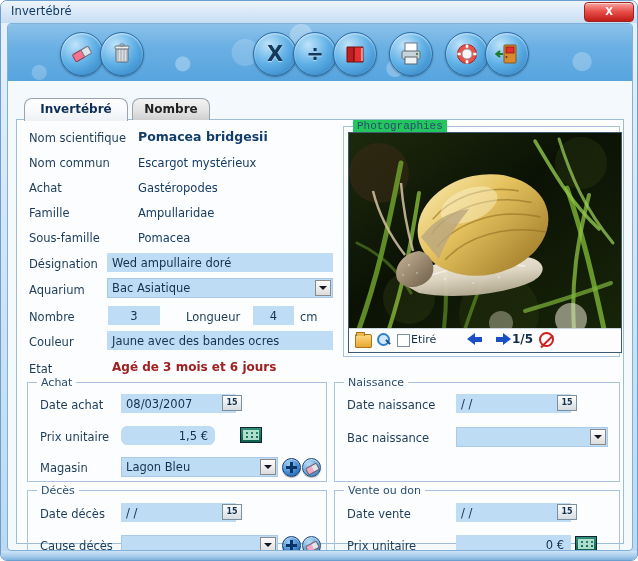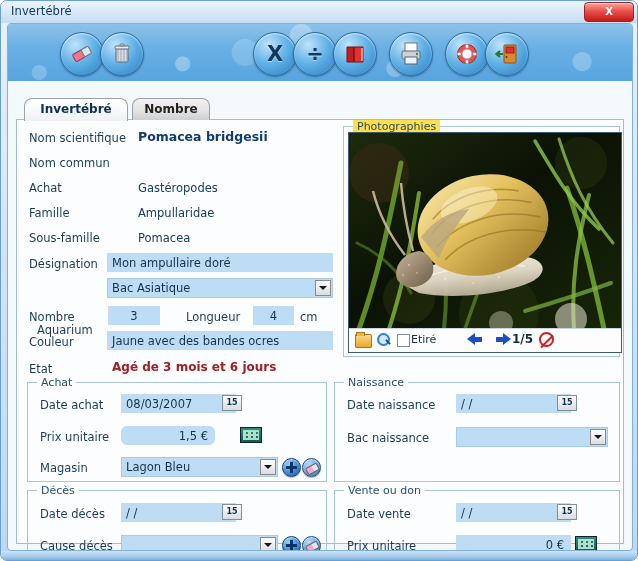--- a/index.html
+++ b/index.html
@@ -243,22 +243,22 @@
 
   
   #photos {
     position:absolute; left:334px; top:102px;
     width:284px; height:232px;
     border:1px solid #a9c4dc;
     box-sizing:border-box;
   }
   #photos-title {
     position:absolute; top:-7px; left:9px;
-    background:#fde047; padding:0 4px;
-    font-size:11px; color:#2b4d6c;
+    background:#22c55e; padding:0 4px;
+    font-size:11px; color:#2b4d6c;font-family:Liberation Mono, monospace;
   }
   #photo-inner {
     position:absolute; left:4px; top:5px;
     width:274px; height:221px;
     border:1px solid #3f5a70;
     box-sizing:border-box;
     background:#ffffff;
     overflow:hidden;
   }
   #photo-img {
@@ -439,34 +439,35 @@
       <div class="tab active" style="left:0; width:104px;">Invertébré</div>
       <div class="tab inactive" style="left:108px; width:78px;">Nombre</div>
     </div>
 
     <div id="panel">
 
       <div class="lbl" style="left:12px; top:11px;">Nom scientifique</div>
       <div class="val-static val-bold" style="left:121px; top:9px;">Pomacea bridgesii</div>
 
       <div class="lbl" style="left:12px; top:36px;text-align:center;">Nom commun</div>
+      <div class="val-static" style="left:121px; top:36px;">Escargot mystérieux</div>
 
       <div class="lbl" style="left:12px; top:61px;">Achat</div>
       <div class="val-static" style="left:121px; top:61px;">Gastéropodes</div>
 
       <div class="lbl" style="left:12px; top:86px;">Famille</div>
       <div class="val-static" style="left:121px; top:86px;">Ampullaridae</div>
 
       <div class="lbl" style="left:12px; top:111px;">Sous-famille</div>
       <div class="val-static" style="left:121px; top:111px;">Pomacea</div>
 
       <div class="lbl" style="left:12px; top:137px;">Désignation</div>
-      <div class="field" style="left:90px; top:133px; width:226px; height:19px;">Mon ampullaire doré</div>
-
-      <div class="lbl" style="left:20px; top:163px;margin-top:40px;">Aquarium</div>
+      <div class="field" style="left:90px; top:133px; width:226px; height:19px;">Wed ampullaire doré</div>
+
+      <div class="lbl" style="left:12px; top:163px;">Aquarium</div>
       <div class="combo" style="left:90px; top:158px; width:226px; height:20px;">
         <span>Bac Asiatique</span>
         <span class="arrow">
             <i></i>
           </span>
       </div>
 
       <div class="lbl" style="left:12px; top:190px;">Nombre</div>
       <div class="field num" style="left:91px; top:186px; width:52px; height:19px;">3</div>
       <div class="lbl" style="left:169px; top:190px;">Longueur</div>

